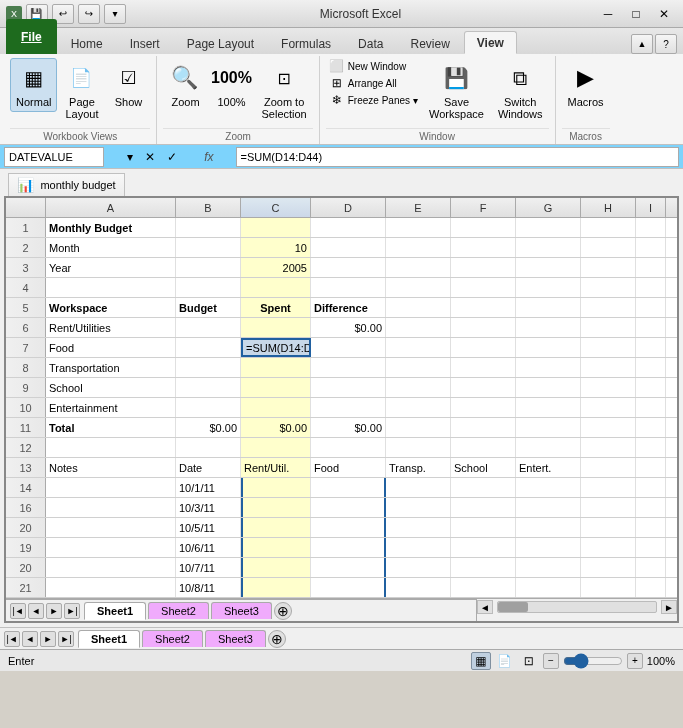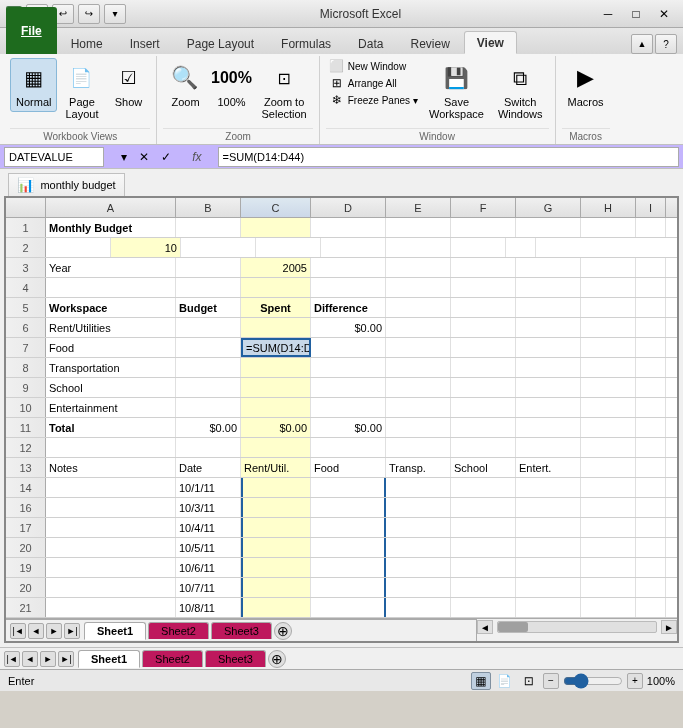--- a/index.html
+++ b/index.html
@@ -38,21 +38,21 @@
     .ribbon-tab.active {
       background: #f5f5f5;
       border-color: #c0c0c0;
       border-bottom: 1px solid #f5f5f5;
       font-weight: bold;
     }
     .ribbon-tab.file-tab {
       background: #1e6b1e;
       color: white;
       border-radius: 3px 3px 0 0;
-      padding: 16px 14px;
+      padding: 10px 14px;
       font-weight: bold;
       text-decoration: underline;
     }
     #ribbon-content {
       display: flex;
       align-items: stretch;
       padding: 2px 4px 0;
       height: 90px;
       gap: 0;
     }
@@ -119,24 +119,24 @@
       font-size: 10px;
       white-space: nowrap;
     }
     .small-btn-icon { font-size: 12px; width: 16px; text-align: center; }
 
     
     #formula-bar {
       display: flex;
       align-items: center;
       height: 24px;
-      background: #c4b5fd;
+      background: #7dd3fc;
       border-bottom: 1px solid #c0c0c0;
       padding: 0 4px;
-      gap: 12px;
+      gap: 18px;
     }
     #name-box {
       width: 100px;
       height: 20px;
       border: 1px solid #aaa;
       padding: 0 4px;
       font-size: 11px;
       background: white;
     }
     #formula-btns { display: flex; gap: 2px; align-items: center; }
@@ -257,21 +257,21 @@
       background: #f0f0f0;
       border-top: 1px solid #aaa;
       padding: 0 4px;
     }
     #sheet-nav { display: flex; gap: 2px; margin-right: 4px; }
     .sheet-nav-btn { width: 16px; height: 16px; border: 1px solid #aaa; background: #e0e0e0; cursor: pointer; display: flex; align-items: center; justify-content: center; font-size: 9px; border-radius: 2px; }
     .sheet-tab {
       padding: 2px 12px;
       border: 1px solid #aaa;
       border-bottom: none;
-      background: #be185d;
+      background: #f0abfc;
       cursor: pointer;
       font-size: 11px;
       border-radius: 3px 3px 0 0;
       margin-right: 2px;
     }
     .sheet-tab.active { background: white; border-bottom: 1px solid white; font-weight: bold; }
     .add-sheet-btn { width: 18px; height: 18px; border: 1px solid #aaa; border-radius: 50%; background: #e0e0e0; cursor: pointer; display: flex; align-items: center; justify-content: center; font-size: 14px; }
 
     
     #hscroll-area {
@@ -488,20 +488,21 @@
         <div class="cell col-d"></div>
         <div class="cell col-e"></div>
         <div class="cell col-f"></div>
         <div class="cell col-g"></div>
         <div class="cell col-h"></div>
         <div class="cell col-i"></div>
       </div>
 
       <div class="grid-row">
         <div class="row-num">2</div>
+        <div class="cell col-a">Month</div>
         <div class="cell col-b"></div>
         <div class="cell col-c right">10</div>
         <div class="cell col-d"></div>
         <div class="cell col-e"></div>
         <div class="cell col-f"></div>
         <div class="cell col-g"></div>
         <div class="cell col-h"></div>
         <div class="cell col-i"></div>
       </div>
 
@@ -668,32 +669,20 @@
         <div class="cell col-b">10/3/11</div>
         <div class="cell col-c" style="border-left: 2px solid #2060a0;"></div>
         <div class="cell col-d" style="border-right: 2px solid #2060a0;"></div>
         <div class="cell col-e"></div>
         <div class="cell col-f"></div>
         <div class="cell col-g"></div>
         <div class="cell col-h"></div>
         <div class="cell col-i"></div>
       </div>
 
-      <div class="grid-row">
-        <div class="row-num">17</div>
-        <div class="cell col-a"></div>
-        <div class="cell col-b">10/4/11</div>
-        <div class="cell col-c" style="border-left: 2px solid #2060a0;"></div>
-        <div class="cell col-d" style="border-right: 2px solid #2060a0;"></div>
-        <div class="cell col-e"></div>
-        <div class="cell col-f"></div>
-        <div class="cell col-g"></div>
-        <div class="cell col-h"></div>
-        <div class="cell col-i"></div>
-      </div>
 
       <div class="grid-row">
         <div class="row-num">20</div>
         <div class="cell col-a"></div>
         <div class="cell col-b">10/5/11</div>
         <div class="cell col-c" style="border-left: 2px solid #2060a0;"></div>
         <div class="cell col-d" style="border-right: 2px solid #2060a0;"></div>
         <div class="cell col-e"></div>
         <div class="cell col-f"></div>
         <div class="cell col-g"></div>

